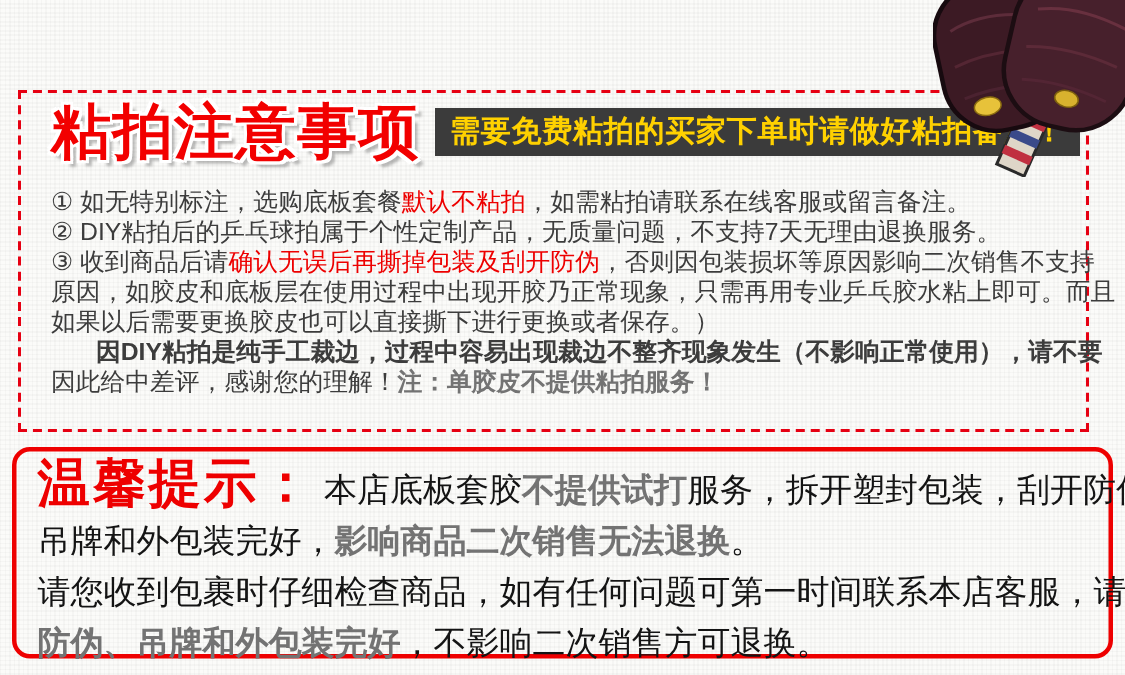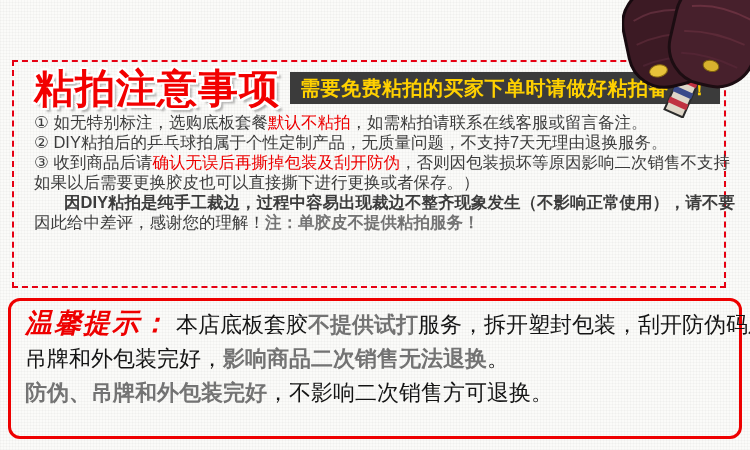--- a/index.html
+++ b/index.html
@@ -26,39 +26,38 @@
     text-shadow:
       -2px -2px 0 #fff, 2px -2px 0 #fff, -2px 2px 0 #fff, 2px 2px 0 #fff,
       -2px 0 0 #fff, 2px 0 0 #fff, 0 -2px 0 #fff, 0 2px 0 #fff,
       4px 4px 2px rgba(60,60,60,.35);
   }
   .banner {
     margin-left:10px; background:#3b3b3b; color:#ffd100;
     font-size:20px; font-weight:bold; line-height:32px;
     padding:0 10px; white-space:nowrap; letter-spacing:0.5px;
   }
-  .notice-body { margin-top:0; }
+  .notice-body { margin-top:13px; }
   .tline {
     font-size:16.5px; line-height:20px; color:#3c3c3c; white-space:nowrap;
   }
   .tline.indent { padding-left:30px;font-weight:bold; }
   .seg-red     { color:#ed0000; }
   .seg-redbold { color:#737373; font-weight:bold; }
 
   
   .tips-box {
     position:absolute; left:8px; top:298px; width:734px; height:141px;
     border:3px solid #ee0000; border-radius:12px;
     padding:5px 14px 0 14px;
   }
   .tips-box .tline { font-size:22px; line-height:34px; color:#141414; }
   .seg-label {
-    color:#ee0000; font-weight:bold; font-size:27px; letter-spacing:2px;
+    color:#ee0000; font-weight:bold; font-size:35px; letter-spacing:2px;
     padding-right:6px;
-    font-style:italic;
   }
 
   
   .racket { position:absolute; right:0; top:0; width:128px; height:118px; z-index:5; }
 </style>
 </head>
 <body>
 
 <div class="canvas">
 
@@ -90,25 +89,27 @@
 
   <div class="top-box">
     <div class="title-row">
       <span class="poster-title">粘拍注意事项</span>
       <span class="banner">需要免费粘拍的买家下单时请做好粘拍备注！</span>
     </div>
     <div class="notice-body">
         <div class="tline"><span>① 如无特别标注，选购底板套餐</span><span class="seg-red">默认不粘拍</span><span>，如需粘拍请联系在线客服或留言备注。</span></div>
         <div class="tline"><span>② DIY粘拍后的乒乓球拍属于个性定制产品，无质量问题，不支持7天无理由退换服务。</span></div>
         <div class="tline"><span>③ 收到商品后请</span><span class="seg-red">确认无误后再撕掉包装及刮开防伪</span><span>，否则因包装损坏等原因影响二次销售不支持</span></div>
+        <div class="tline"><span>原因，如胶皮和底板层在使用过程中出现开胶乃正常现象，只需再用专业乒乓胶水粘上即可。而且</span></div>
         <div class="tline"><span>如果以后需要更换胶皮也可以直接撕下进行更换或者保存。）</span></div>
         <div class="tline indent"><span>因DIY粘拍是纯手工裁边，过程中容易出现裁边不整齐现象发生（不影响正常使用），请不要</span></div>
         <div class="tline"><span>因此给中差评，感谢您的理解！</span><span class="seg-redbold">注：单胶皮不提供粘拍服务！</span></div>
       </div>
   </div>
 
   <div class="tips-box">
       <div class="tline"><span class="seg-label">温馨提示：</span><span>本店底板套胶</span><span class="seg-redbold">不提供试打</span><span>服务，拆开塑封包装，刮开防伪码及撕开套胶</span></div>
       <div class="tline"><span>吊牌和外包装完好，</span><span class="seg-redbold">影响商品二次销售无法退换</span><span>。</span></div>
+      <div class="tline"><span>请您收到包裹时仔细检查商品，如有任何问题可第一时间联系本店客服，请</span></div>
       <div class="tline"><span class="seg-redbold">防伪、吊牌和外包装完好</span><span>，不影响二次销售方可退换。</span></div>
     </div>
 
 </div>
 
 </body></html>

